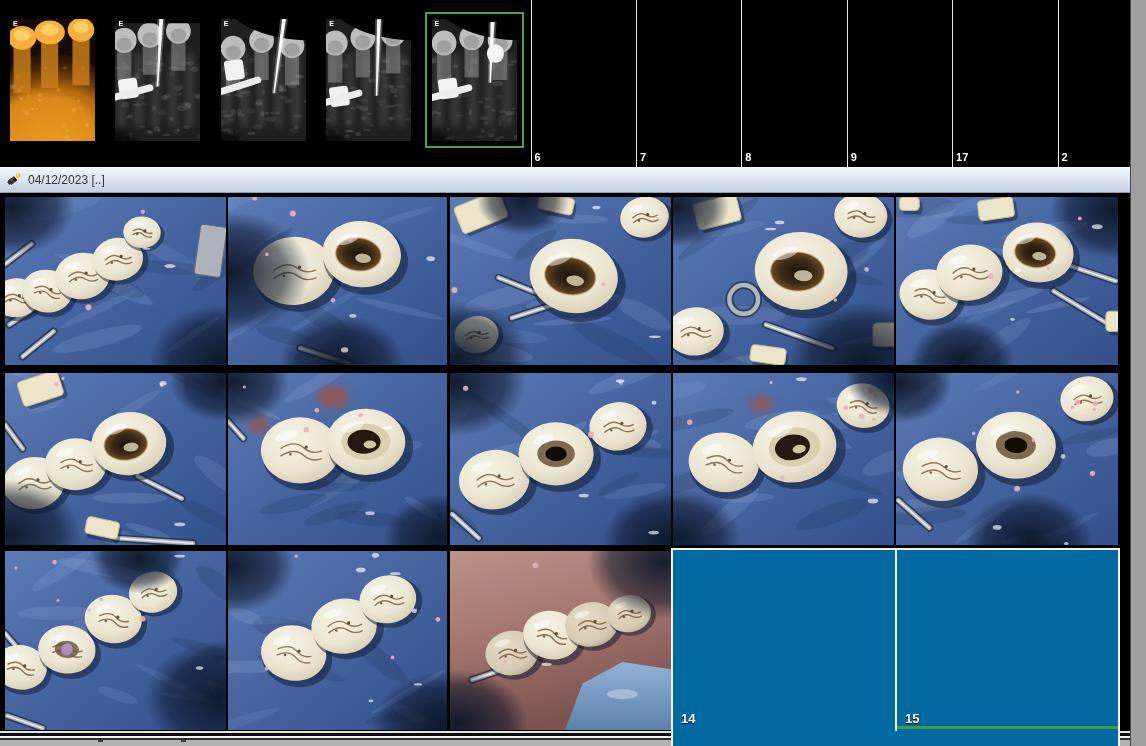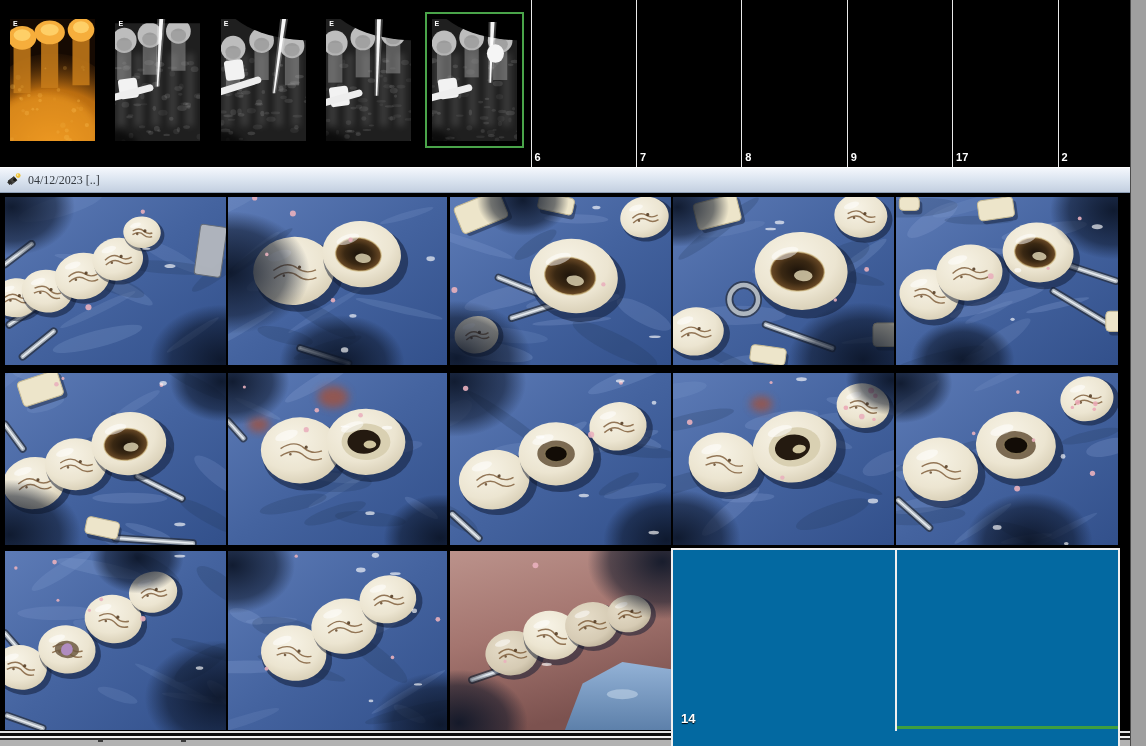--- a/index.html
+++ b/index.html
@@ -11,21 +11,21 @@
   .thumb.selected{box-shadow:0 0 0 2px #4aa44a;}
   .thumb svg{display:block;}
   .marker{position:absolute;left:8px;top:6px;color:#fff;font-size:7px;font-weight:bold;line-height:7px;}
   .slot-line{position:absolute;top:0;width:1px;height:167px;background:#e9e9e9;}
   .slot-num{position:absolute;top:151px;color:#fff;font-size:11px;font-weight:bold;
             text-shadow:0 1px 1px #000;cursor:default;}
   
   #date-bar{position:absolute;left:0;top:167px;width:1130px;height:26px;box-sizing:border-box;
             background:linear-gradient(#f4f7fc 0%,#dde6f1 45%,#c3cfe0 100%);
             border-top:1px solid #ffffff;border-bottom:1px solid #8e9fb6;
-            display:flex;align-items:center;font-family:Liberation Serif, serif;}
+            display:flex;align-items:center;}
   #date-icon{margin-left:6px;flex:0 0 auto;}
   #date-label{margin-left:6px;font-size:12px;color:#33383f;}
   
   #photo-grid{position:absolute;left:0;top:193px;width:1130px;height:540px;background:#000;}
   .cell{position:absolute;background:#000;overflow:hidden;cursor:pointer;}
   .cell svg{display:block;}
   #empty-block{position:absolute;left:671px;top:548px;width:449px;height:228px;box-sizing:border-box;
                border:2px solid #f0f0f0;background:#0369a1;}
   #empty-divider{position:absolute;left:222px;top:0;width:2px;height:181px;background:#f0f0f0;}
   .empty-half{position:absolute;top:0;height:181px;cursor:pointer;}
@@ -1724,15 +1724,18 @@
     <div class="track"></div>
     <div class="tick" style="left:98px"></div>
     <div class="tick" style="left:181px"></div>
   </div>
   <div id="vscroll"></div>
 <div id="empty-block">
       <div class="empty-half" style="left: 0px; width: 222px;">
         <div class="empty-label">14</div>
       </div>
       <div id="empty-divider"></div>
+      <div class="empty-half" style="left: 224px; width: 221px;">
+        <div class="empty-label">15</div>
+      </div>
       <div id="green-capture-line"></div>
     </div>
   </div>
 
 </body></html>

